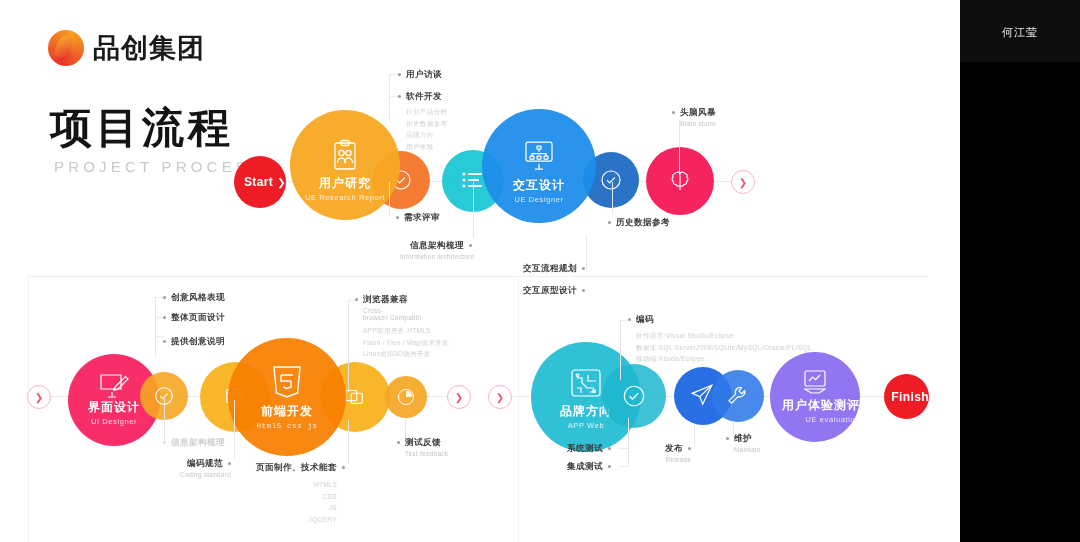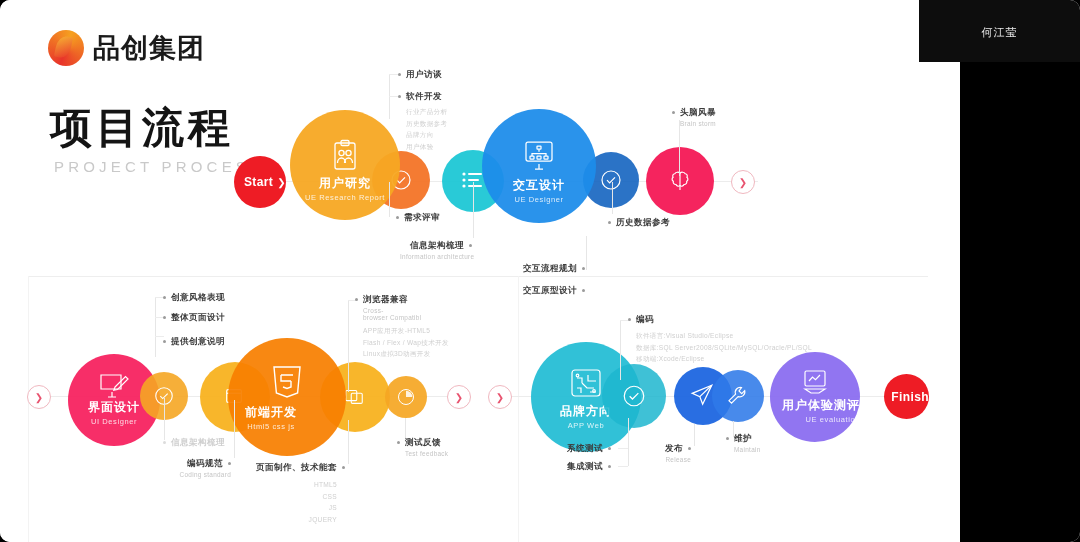--- a/index.html
+++ b/index.html
@@ -1,20 +1,20 @@
 <!DOCTYPE html>
 <html><head>
 <meta charset="utf-8">
 <style>
   html,body{margin:0;padding:0;background:#000;}
   body{width:1080px;height:542px;overflow:hidden;font-family:"Liberation Sans","DejaVu Sans",sans-serif;}
-  #stage{position:relative;width:1080px;height:542px;background:#ffffff;overflow:hidden;border-radius:10px;}
-
-  
-  .dark-panel{position:absolute;top:0;right:0;width:120px;height:62px;background:#0d0d0d;padding-left:41px;}
+  #stage{position:relative;width:1080px;height:542px;background:#ffffff;overflow:hidden;}
+
+  
+  .dark-panel{position:absolute;top:0;right:0;width:120px;height:62px;background:#0d0d0d;}
   .dark-panel .pname{position:absolute;left:0;right:0;top:25px;text-align:center;color:#e8e8e8;font-size:11px;letter-spacing:1px;}
   .dark-strip-r{position:absolute;top:62px;right:0;width:120px;height:480px;background:#000;}
   .dark-strip-b{position:absolute;left:0;bottom:0;width:1080px;height:0px;background:#000;}
 
   
   .slide{position:absolute;left:0;top:0;width:960px;height:542px;background:#fff;}
 
   
   .logo{position:absolute;left:48px;top:30px;display:flex;align-items:center;gap:9px;}
   .logo-mark{position:relative;width:36px;height:36px;border-radius:50%;
@@ -247,21 +247,21 @@
     </svg>
   </div>
 
   <div class="c" style="left:228px;top:338px;width:118px;height:118px;background:rgba(247,127,0,.93);"></div>
   <div class="icon" style="left:267px;top:364px;">
     <svg width="40" height="38" viewBox="0 0 40 38" fill="none" stroke="#fff" stroke-width="1.4">
       <path d="M7 3h26l-2.4 26L20 33 9.4 29z"></path>
       <path d="M14 11h12M14 11v6h10M24 17v6l-4 1.4-4-1.4"></path>
     </svg>
   </div>
-  <div class="lbl" style="left:212px;top:405px;width:118px;">
+  <div class="lbl" style="left:228px;top:405px;width:118px;font-family:Liberation Mono, monospace;">
     <span class="cn">前端开发</span>
     <span class="en">Html5 css js</span>
   </div>
 
   <div class="c" style="left:385px;top:376px;width:42px;height:42px;background:rgba(245,166,35,.92);"></div>
   <div class="icon" style="left:396px;top:387px;">
     <svg width="20" height="20" viewBox="0 0 24 24" fill="none" stroke="#fff" stroke-width="1.2">
       <circle cx="12" cy="12" r="9"></circle>
         <path d="M12 12V4.5A7.5 7.5 0 0 1 19.5 12z" fill="#fff" stroke="none" opacity=".85"></path>
     </svg>

